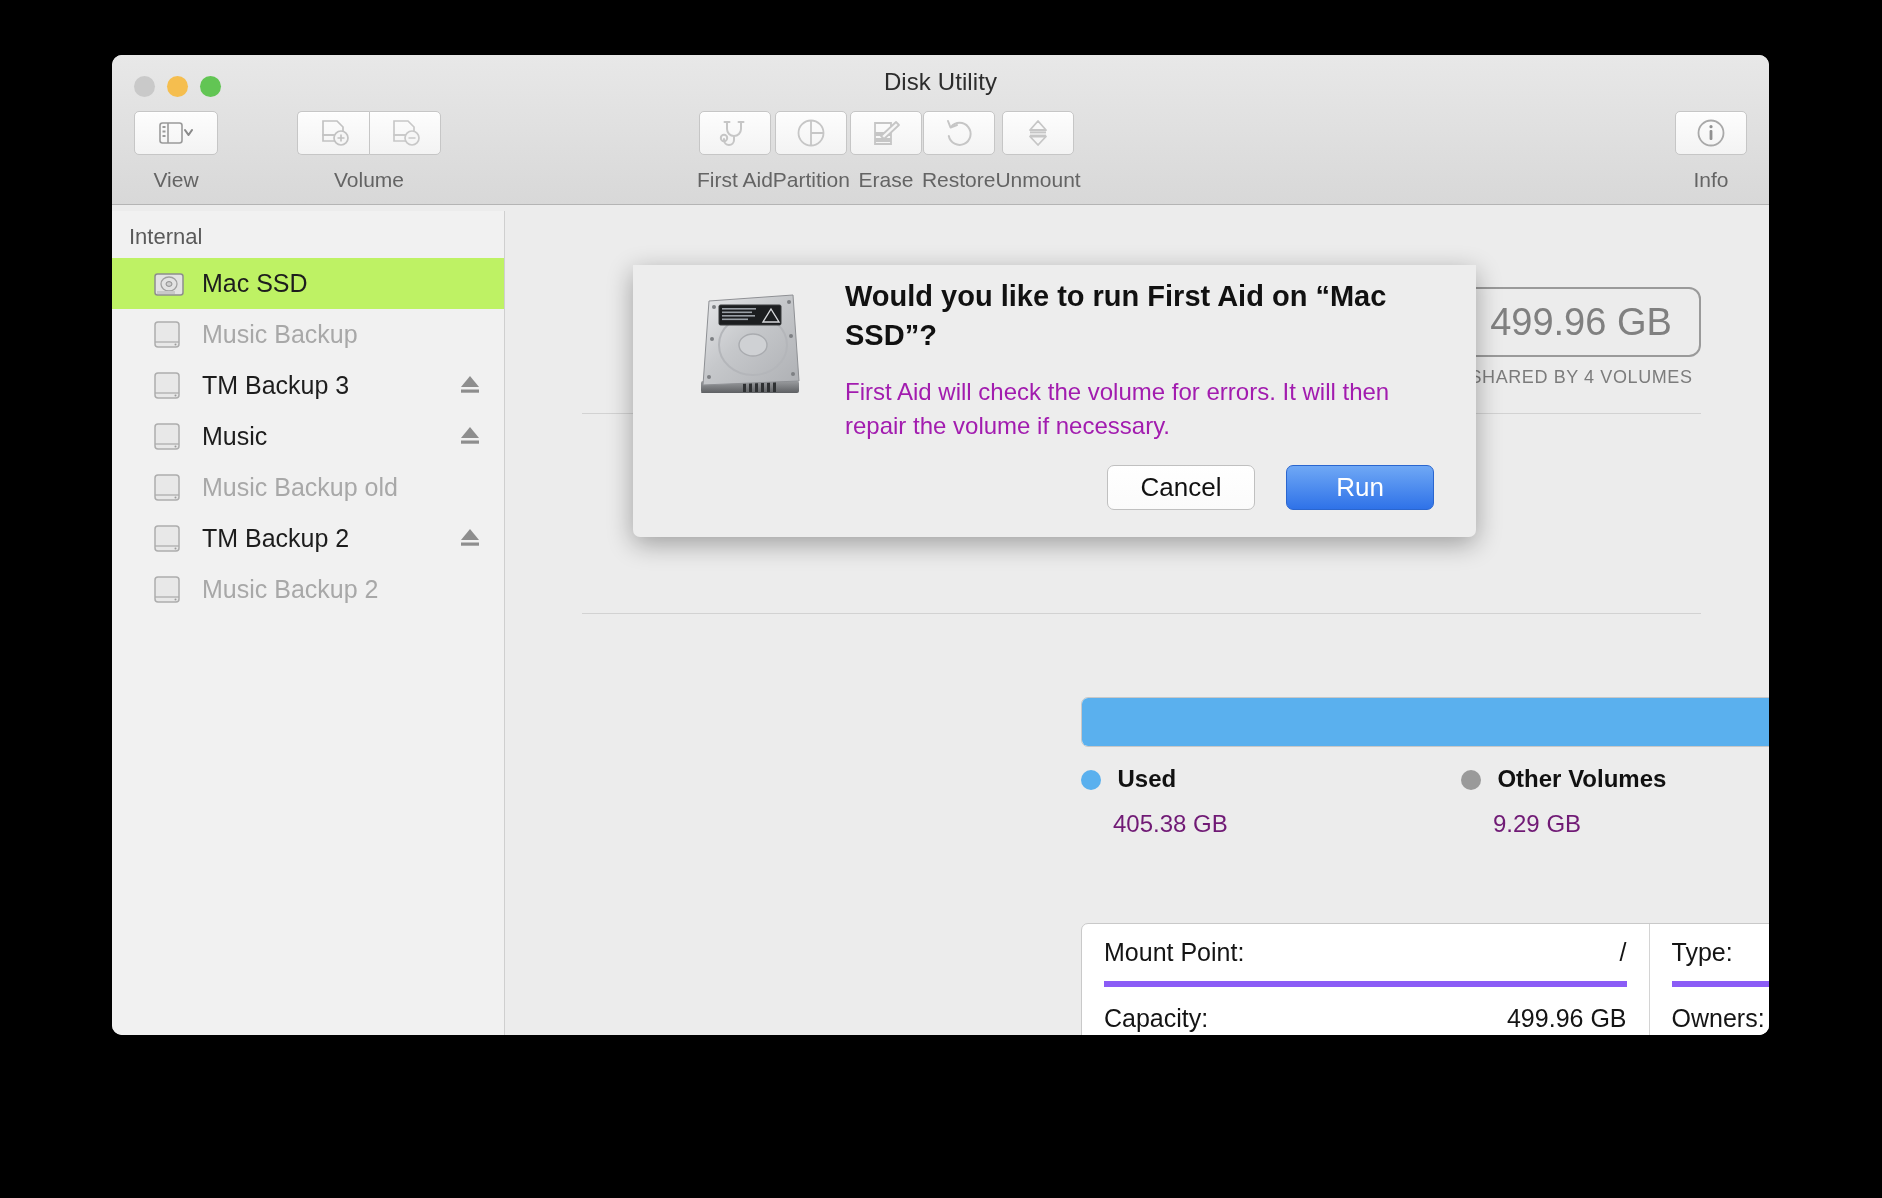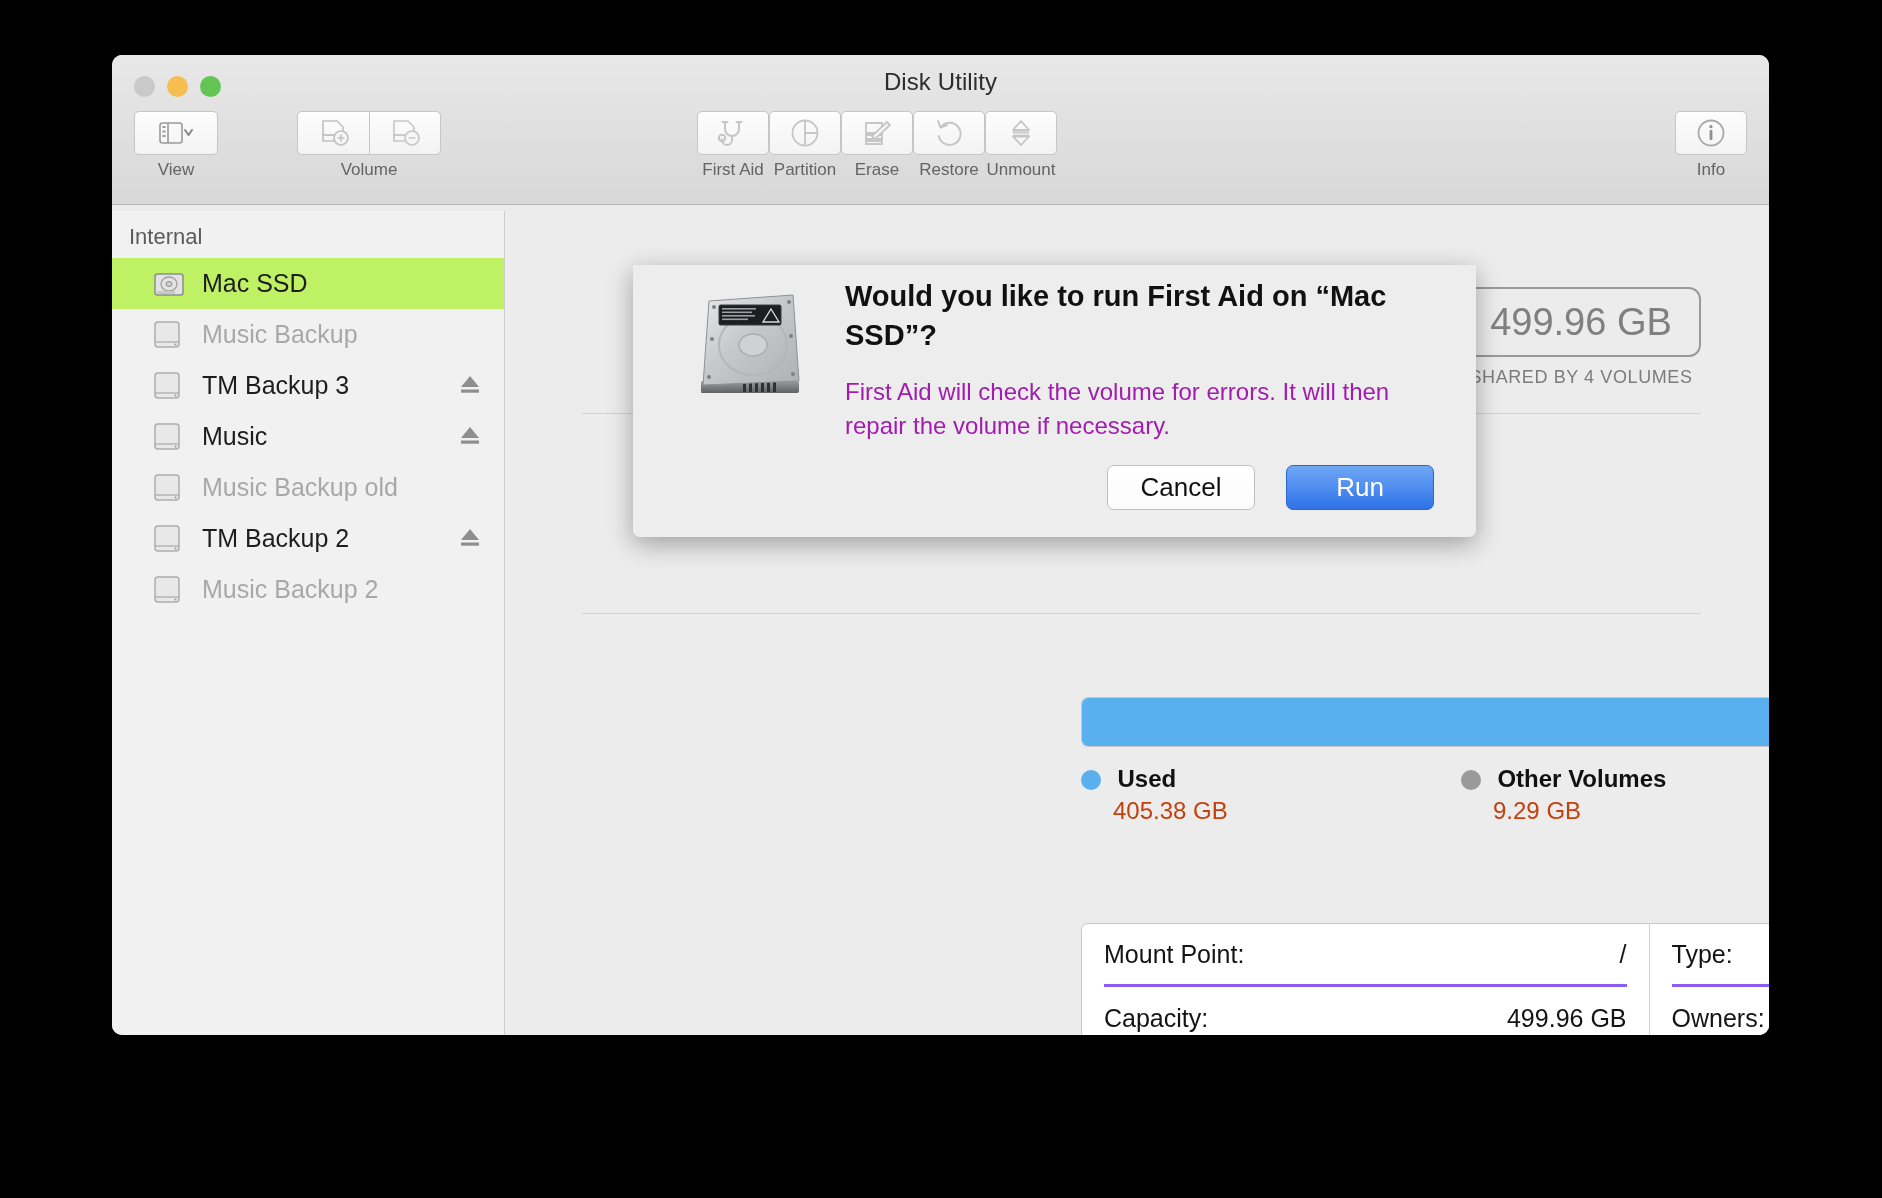--- a/index.html
+++ b/index.html
@@ -46,21 +46,21 @@
     background: linear-gradient(to bottom, #fdfdfd 0%, #f3f3f3 100%);
     border: 1px solid #c6c6c6;
     border-radius: 5px;
     width: 72px; height: 44px;
     display: flex; align-items: center; justify-content: center;
     box-shadow: 0 1px 0 rgba(255,255,255,0.8) inset;
   }
   .tb-seg { display: flex; }
   .tb-seg .tb-btn:first-child { border-radius: 5px 0 0 5px; border-right: none; }
   .tb-seg .tb-btn:last-child  { border-radius: 0 5px 5px 0; }
-  .tb-label { font-size: 17px; color: #646464; margin-top: 5px; white-space: nowrap; }
+  .tb-label { font-size: 21px; color: #646464; margin-top: 13px; white-space: nowrap; }
   .tb-row { display: flex; }
   .tb-item { display: flex; flex-direction: column; align-items: center; }
 
   #grp-view   { left: 22px; top: 0; }
   #grp-volume { left: 185px; top: 0; }
   #grp-center { left: 585px; top: 0; }
   #grp-info   { right: 22px; top: 0; }
 
   
   .sidebar {
@@ -111,36 +111,36 @@
     border-radius: 7px;
     overflow: hidden;
     display: flex;
   }
   .bar-used  { background: #5ab0ee; height: 100%; }
 
   .legend { position: absolute; top: 560px; left: 575px; width: 1118px; }
   .leg-item { position: absolute; }
   .leg-dot { width: 20px; height: 20px; border-radius: 50%; display: inline-block; vertical-align: -3px; margin-right: 12px; }
   .leg-label { font-size: 24px; font-weight: bold; color: #111; }
-  .leg-value { font-size: 24px; color: #c2410c; margin-top: 4px; margin-left: 32px; }
+  .leg-value { font-size: 24px; color: #701a75; margin-top: 17px; margin-left: 32px; }
 
   
   .info-table {
     position: absolute; left: 575px; top: 718px;
     width: 1136px; height: 256px;
     background: #fff;
     border: 1px solid #c9c9c9;
     border-radius: 7px;
     display: flex;
   }
   .info-col { flex: 1; padding: 0 22px; }
   .info-col.left { border-right: 1px solid #d4d4d4; }
   .info-row {
     height: 63px; display: flex; align-items: center; justify-content: space-between;
-    border-bottom: 3px solid #8b5cf6;
+    border-bottom: 6px solid #8b5cf6;
   }
   .info-row:last-child { border-bottom: none; }
   .info-key { font-size: 25px; color: #141414; }
   .info-val { font-size: 25px; color: #141414; }
 
   
   .sheet {
     position: absolute; left: 521px; top: 210px;
     width: 843px; height: 272px;
     background: #ededed;

